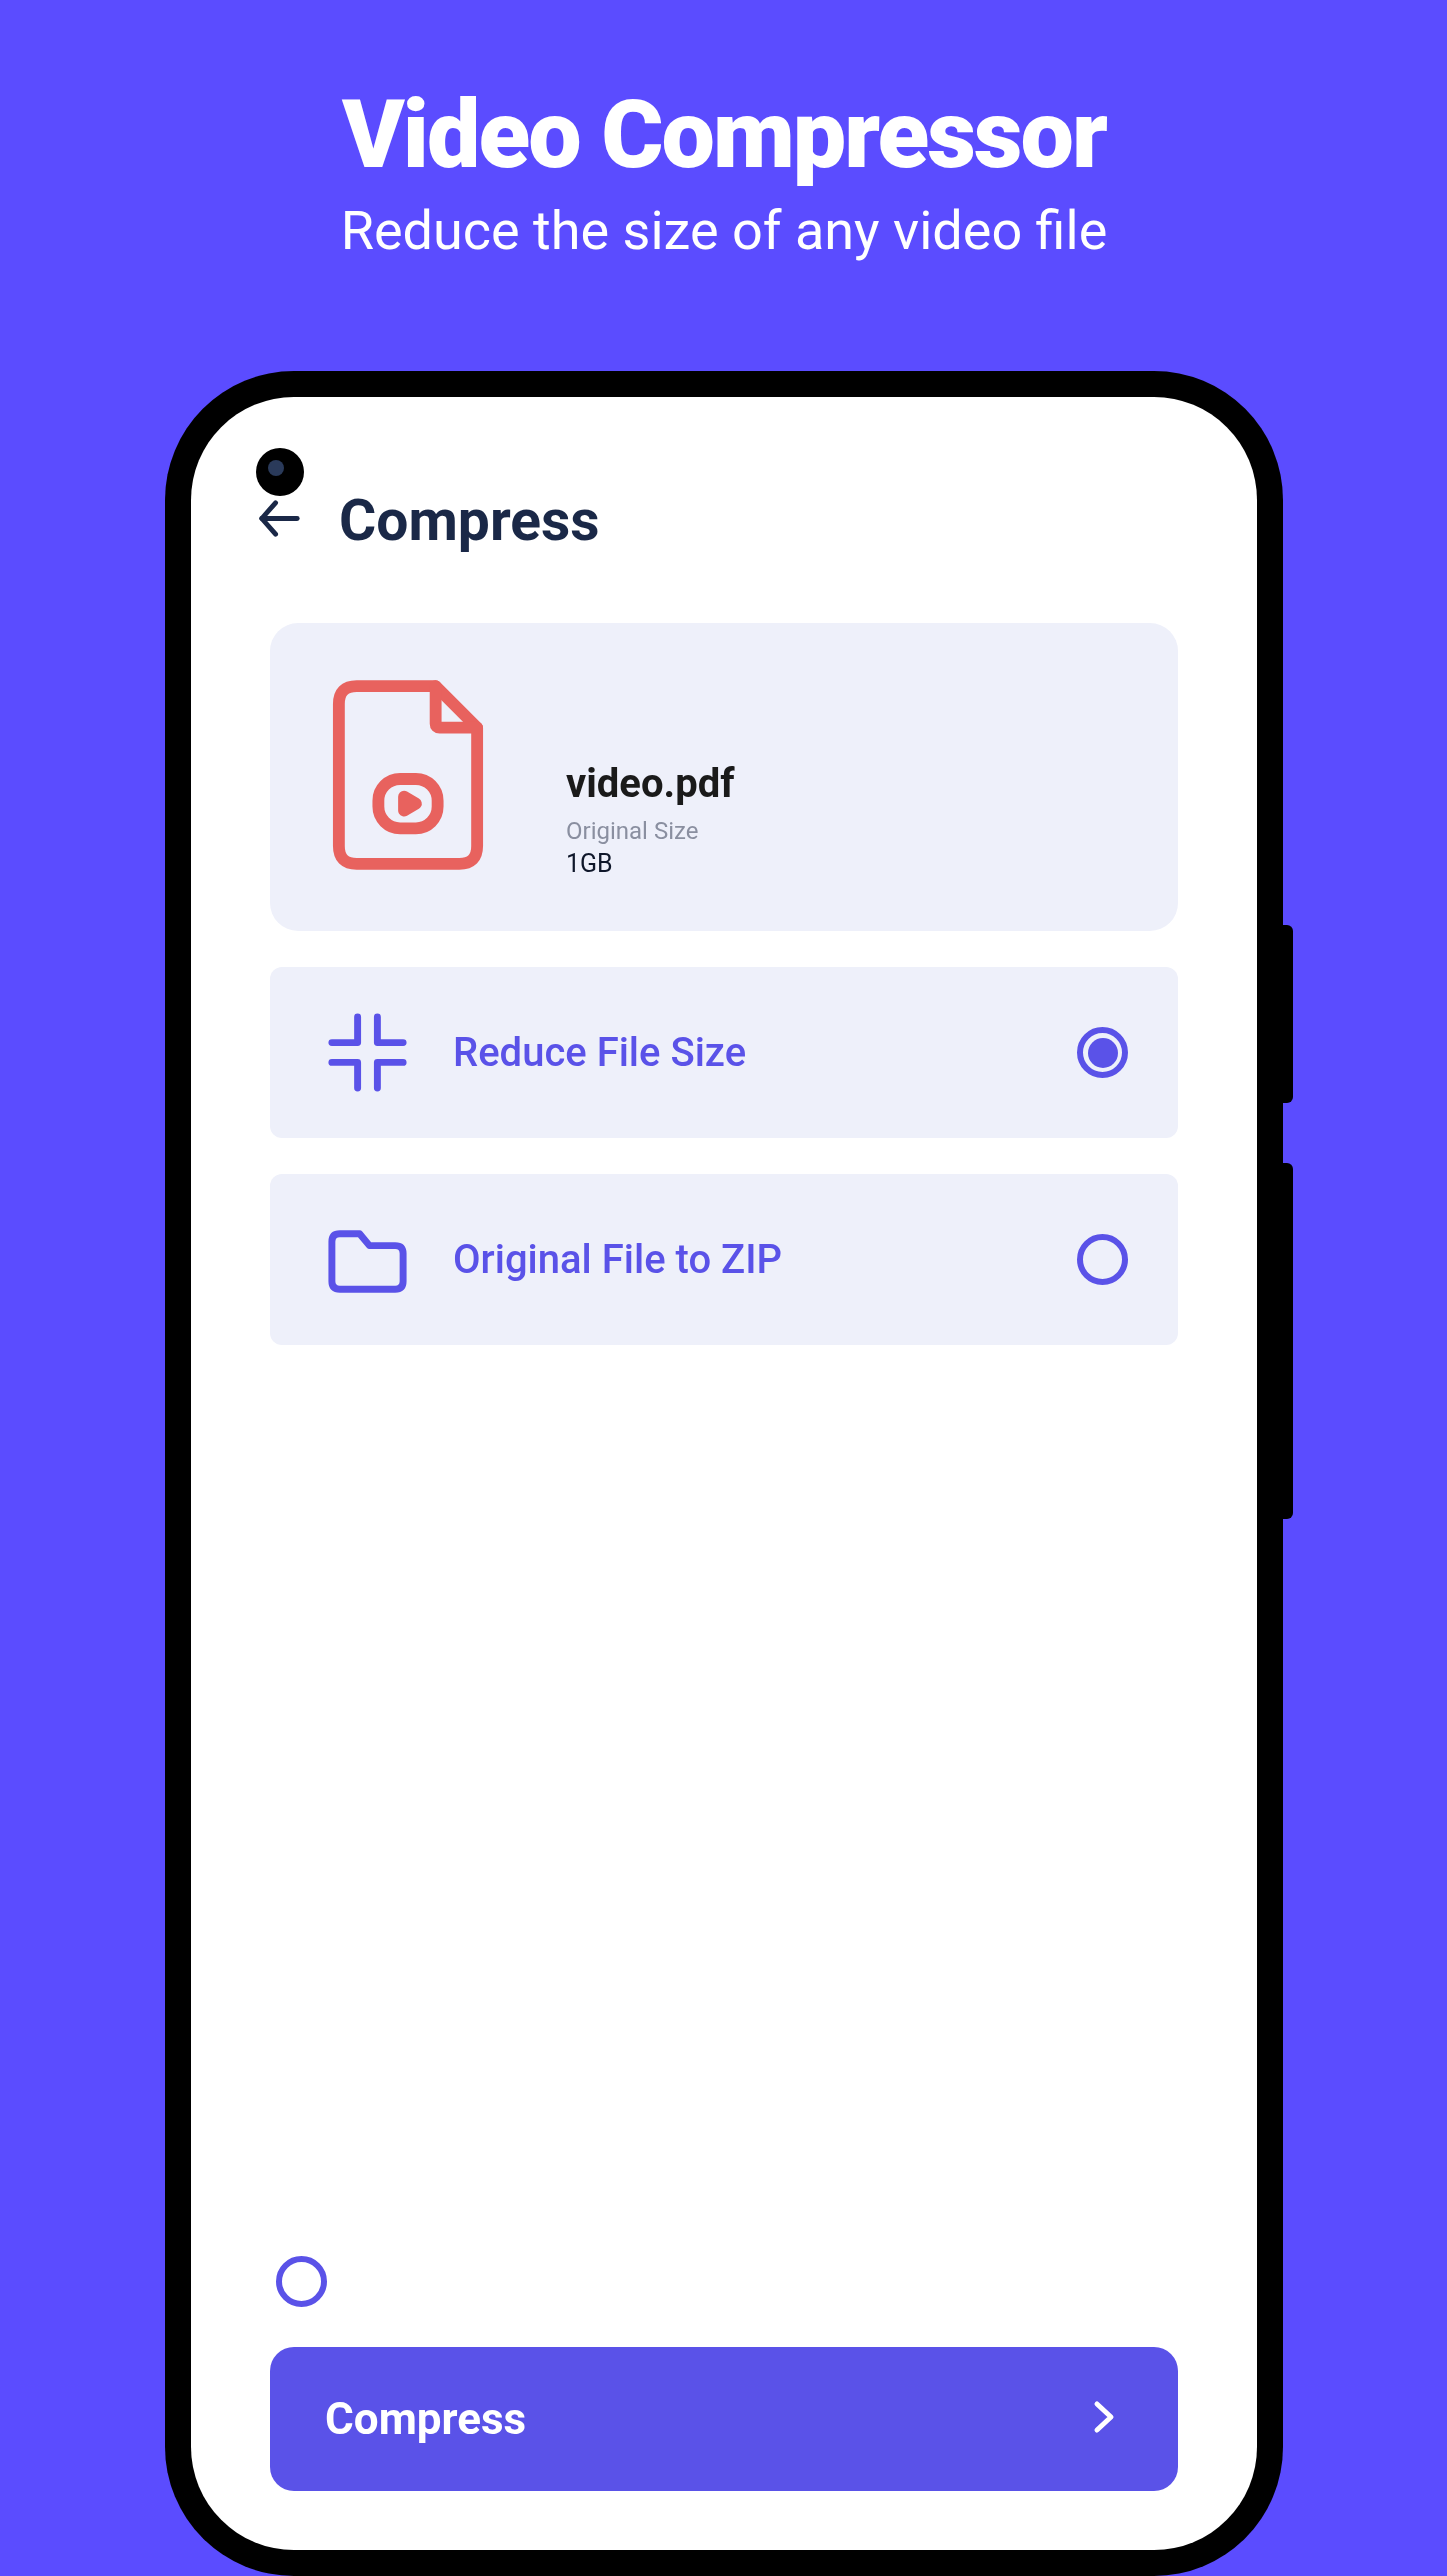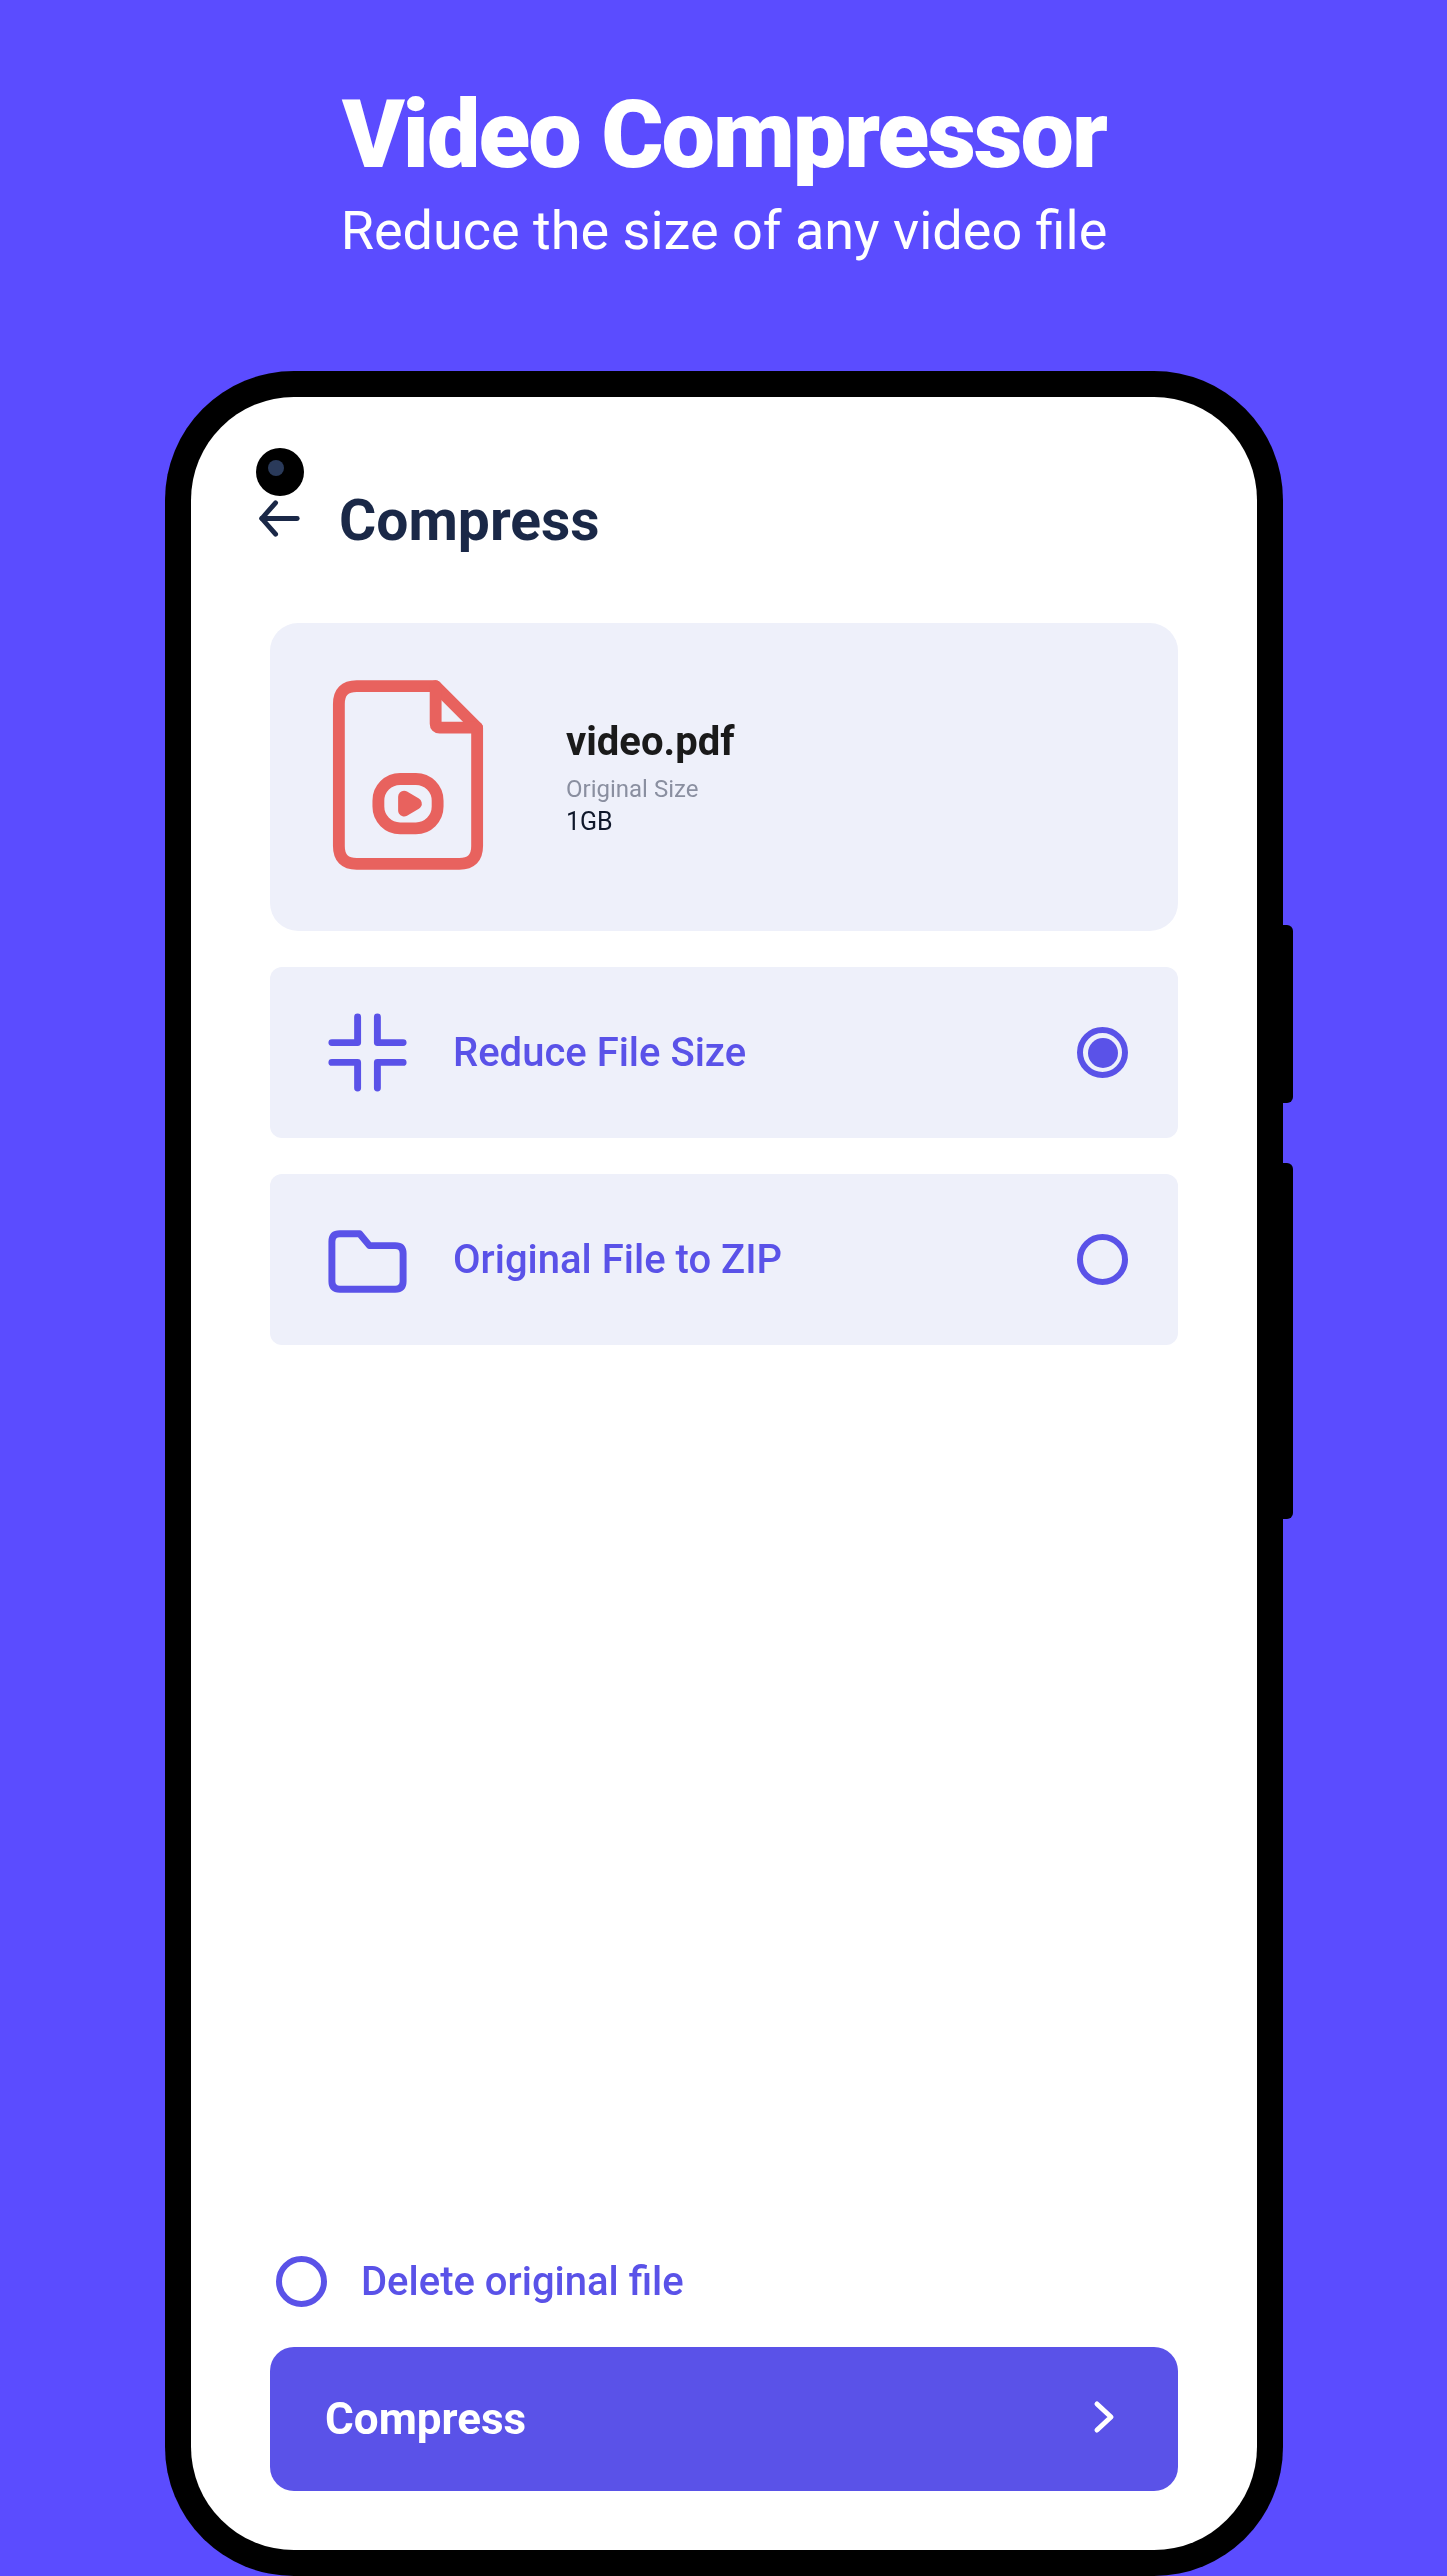--- a/index.html
+++ b/index.html
@@ -98,21 +98,21 @@
     .screen-title {
       font-size: 57px;
       font-weight: 700;
       color: #1a2847;
     }
     .file-card {
       background: #eef0fa;
       border-radius: 28px;
       padding: 53px 49px;
       display: flex;
-      align-items: center;
+      align-items: flex-end;
       gap: 79px;
       margin: 0 30px 36px 30px;
     }
     .file-icon {
       width: 158px;
       height: 198px;
       flex-shrink: 0;
       margin-left: 10px;
     }
     .file-info {
@@ -281,21 +281,20 @@
           <path d="M10 28 Q10 20 18 20 H38 L48 32 H74 Q82 32 82 40 V68 Q82 76 74 76 H18 Q10 76 10 68 Z"></path>
         </svg>
       </span>
       <span class="option-label">Original File to ZIP</span>
       <span class="radio-outer"></span>
     </div>
 
     <div class="bottom-section">
       <div class="checkbox-row">
         <span class="checkbox-circle"></span>
-        <span class="checkbox-label">Delete original file</span>
       </div>
       <div class="compress-button">
         <span class="compress-button-text">Compress</span>
         <span>
           <svg class="chevron-right" viewBox="0 0 38 38" fill="none" stroke="white" stroke-width="5" stroke-linecap="round" stroke-linejoin="round">
             <path d="M12 6 L26 19 L12 32"></path>
           </svg>
         </span>
       </div>
     </div>

